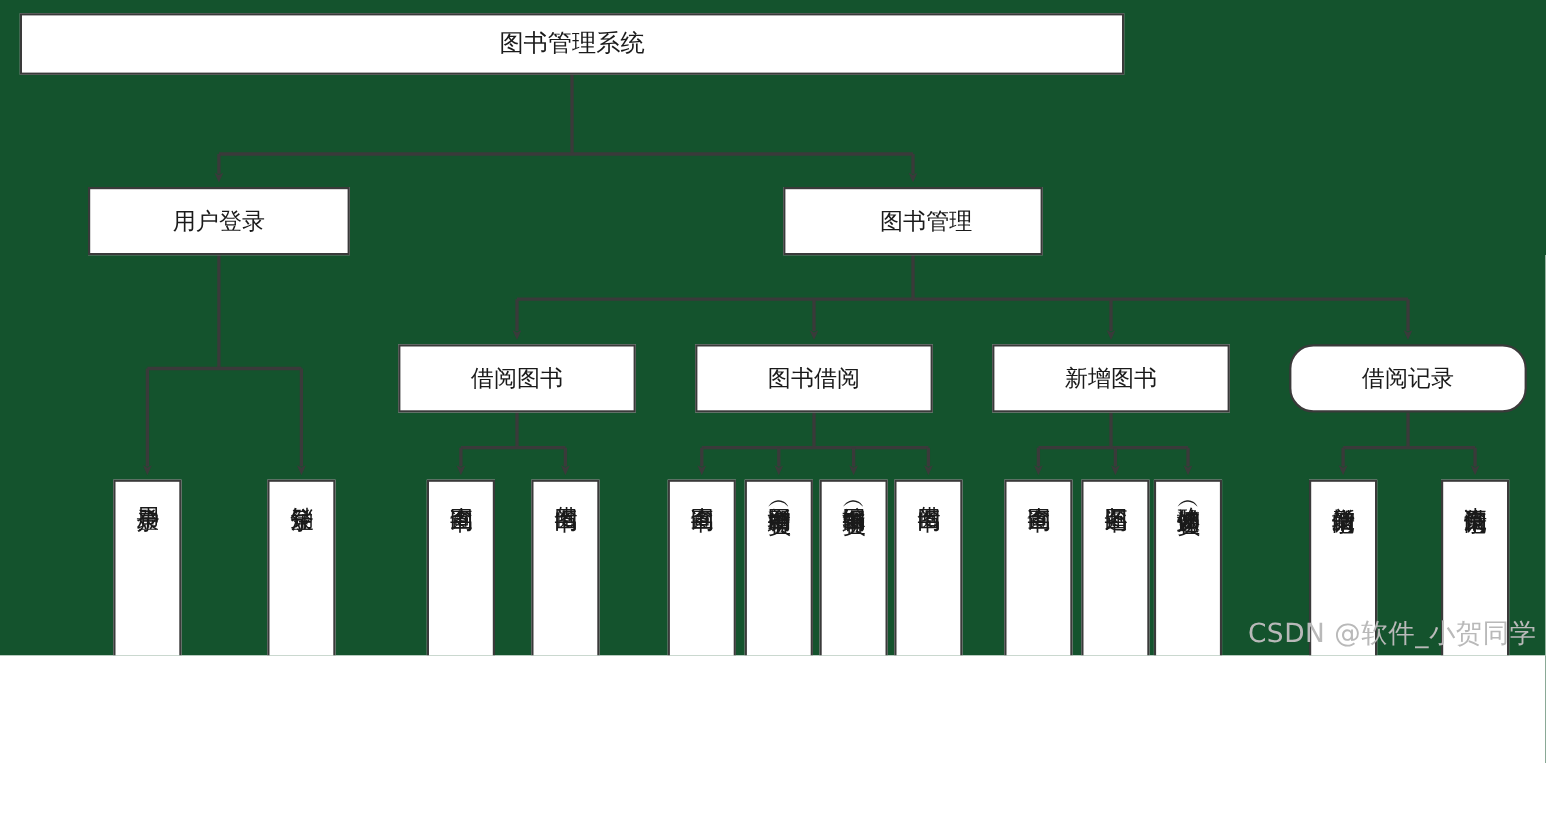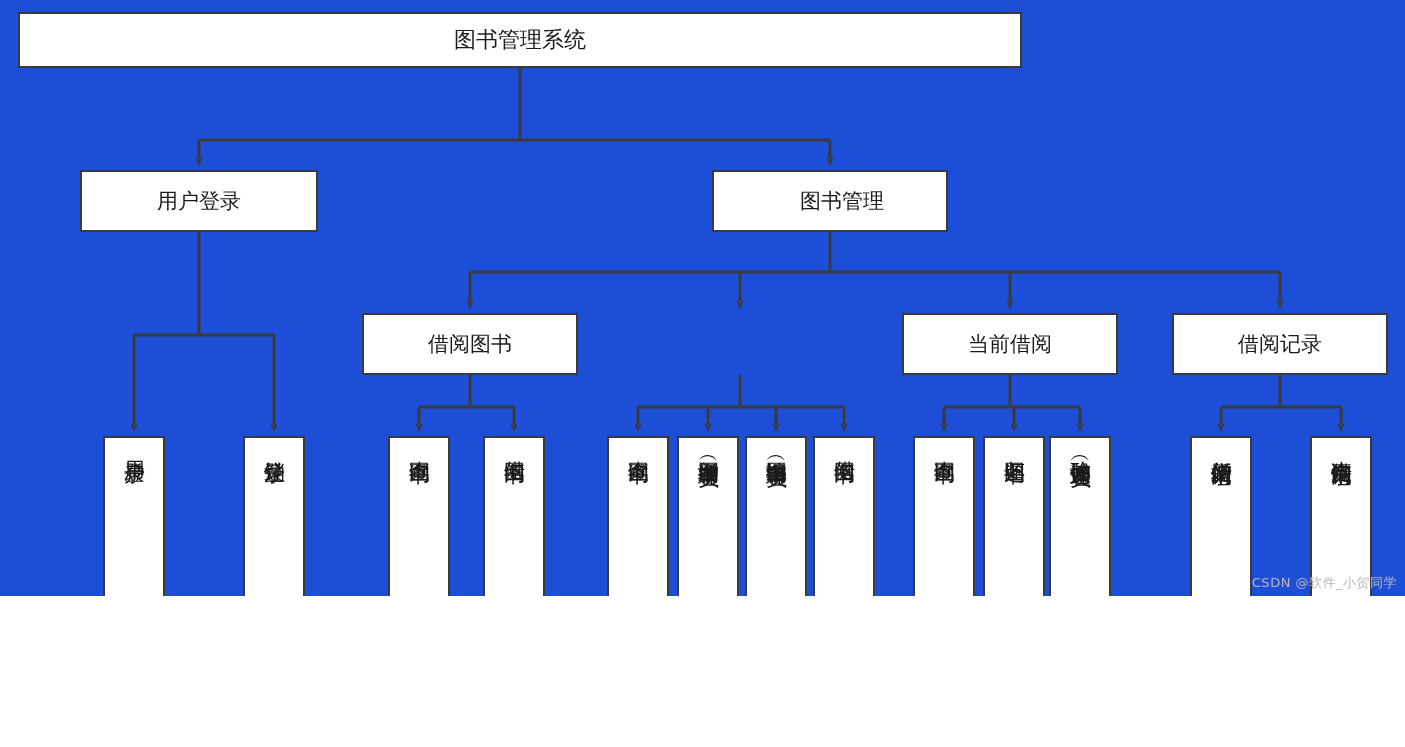--- a/index.html
+++ b/index.html
@@ -8,21 +8,21 @@
     padding: 0;
     background: #ffffff;
   }
   body {
     font-family: "DejaVu Sans", "Liberation Sans", sans-serif;
   }
   #canvas {
     position: relative;
     width: 1405px;
     height: 596px;
-    background: #1d4ed8;
+    background: #14532d;
     overflow: hidden;
   }
   
   .node {
     position: absolute;
     box-sizing: border-box;
     background: #ffffff;
     border: 2px solid #3a3a3a;
     display: flex;
     align-items: center;
@@ -64,21 +64,21 @@
     top: 0;
     width: 1405px;
     height: 747px;
     pointer-events: none;
   }
   
   #watermark {
     position: absolute;
     right: 8px;
     bottom: 4px;
-    font-size: 13px;
+    font-size: 24px;
     color: #b9b9b9;
     letter-spacing: 0.5px;
     white-space: nowrap;
     font-family: "DejaVu Sans", "Liberation Sans", sans-serif;
   }
 </style>
 </head>
 <body>
 
 <div id="canvas">
@@ -140,24 +140,27 @@
   <div class="node h" style="left: 80px; top: 170px; width: 238px; height: 62px; border-color: rgb(58, 58, 58); background: rgb(255, 255, 255); color: rgb(26, 26, 26);">
     <span class="label">用户登录</span>
   </div>
   <div class="node h" style="left: 712px; top: 170px; width: 236px; height: 62px; border-color: rgb(58, 58, 58); background: rgb(255, 255, 255); color: rgb(26, 26, 26); padding-left: 24px;">
     <span class="label">图书管理</span>
   </div>
 
   <div class="node h" style="left: 362px; top: 313px; width: 216px; height: 62px; border-color: rgb(58, 58, 58); background: rgb(255, 255, 255); color: rgb(26, 26, 26);">
     <span class="label">借阅图书</span>
   </div>
+  <div class="node h" style="left: 632px; top: 313px; width: 216px; height: 62px; border-color: rgb(58, 58, 58); background: rgb(255, 255, 255); color: rgb(26, 26, 26);">
+    <span class="label">图书借阅</span>
+  </div>
   <div class="node h" style="left: 902px; top: 313px; width: 216px; height: 62px; border-color: rgb(58, 58, 58); background: rgb(255, 255, 255); color: rgb(26, 26, 26);">
-    <span class="label">当前借阅</span>
-  </div>
-  <div class="node h" style="left: 1172px; top: 313px; width: 216px; height: 62px; border-color: rgb(58, 58, 58); background: rgb(255, 255, 255); color: rgb(26, 26, 26);">
+    <span class="label">新增图书</span>
+  </div>
+  <div class="node h" style="left: 1172px; top: 313px; width: 216px; height: 62px; border-color: rgb(58, 58, 58); background: rgb(255, 255, 255); color: rgb(26, 26, 26); border-radius: 22px;">
     <span class="label">借阅记录</span>
   </div>
 
   <div class="node v" style="left: 103px; top: 436px; width: 62px; height: 298px; border-color: rgb(58, 58, 58); background: rgb(255, 255, 255); color: rgb(26, 26, 26);">
     <span class="label">用户登录</span>
   </div>
   <div class="node v" style="left: 243px; top: 436px; width: 62px; height: 298px; border-color: rgb(58, 58, 58); background: rgb(255, 255, 255); color: rgb(26, 26, 26);">
     <span class="label">注销登录</span>
   </div>
   <div class="node v" style="left: 388px; top: 436px; width: 62px; height: 298px; border-color: rgb(58, 58, 58); background: rgb(255, 255, 255); color: rgb(26, 26, 26);">

